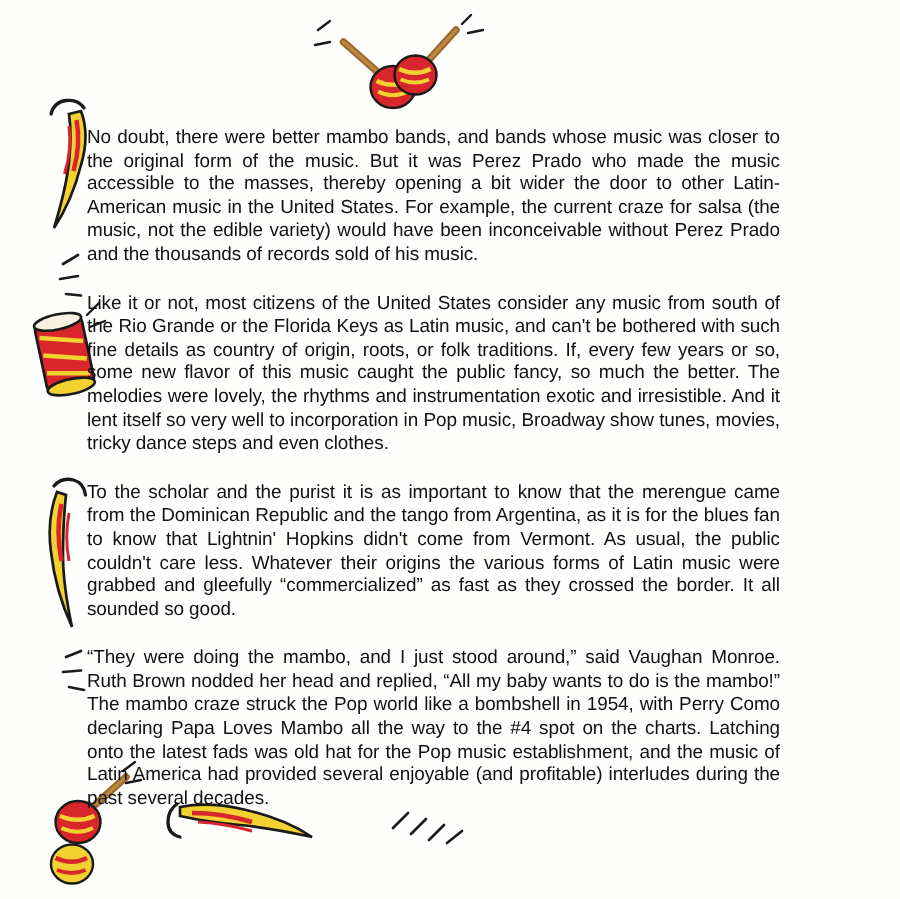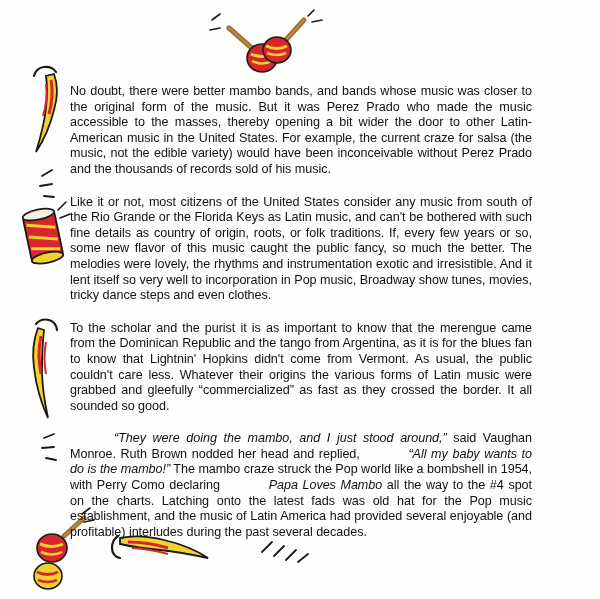--- a/index.html
+++ b/index.html
@@ -24,39 +24,37 @@
   .decor-layer {
     position: absolute;
     inset: 0;
     pointer-events: none;
   }
   .decor-layer svg {
     position: absolute;
   }
   .content {
     position: absolute;
-    left: 70px;
+    left: 58px;
     top: 84px;
     width: 462px;
   }
   p {
     margin: 0 0 17px 0;
     font-size: 12.6px;
     line-height: 15.6px;
     color: #111111;
     text-align: justify;
     text-justify: inter-word;
     letter-spacing: -0.05px;
   }
   p:last-child {
     margin-bottom: 0;
   }
   .it {
-    font-style: italic;
-    margin-left: 44px;
   }
 </style>
 </head>
 <body>
 
 <div class="page">
 
   <div class="decor-layer">
 
     <svg style="left:196px; top:6px;" width="130" height="72" viewBox="0 0 130 72">

